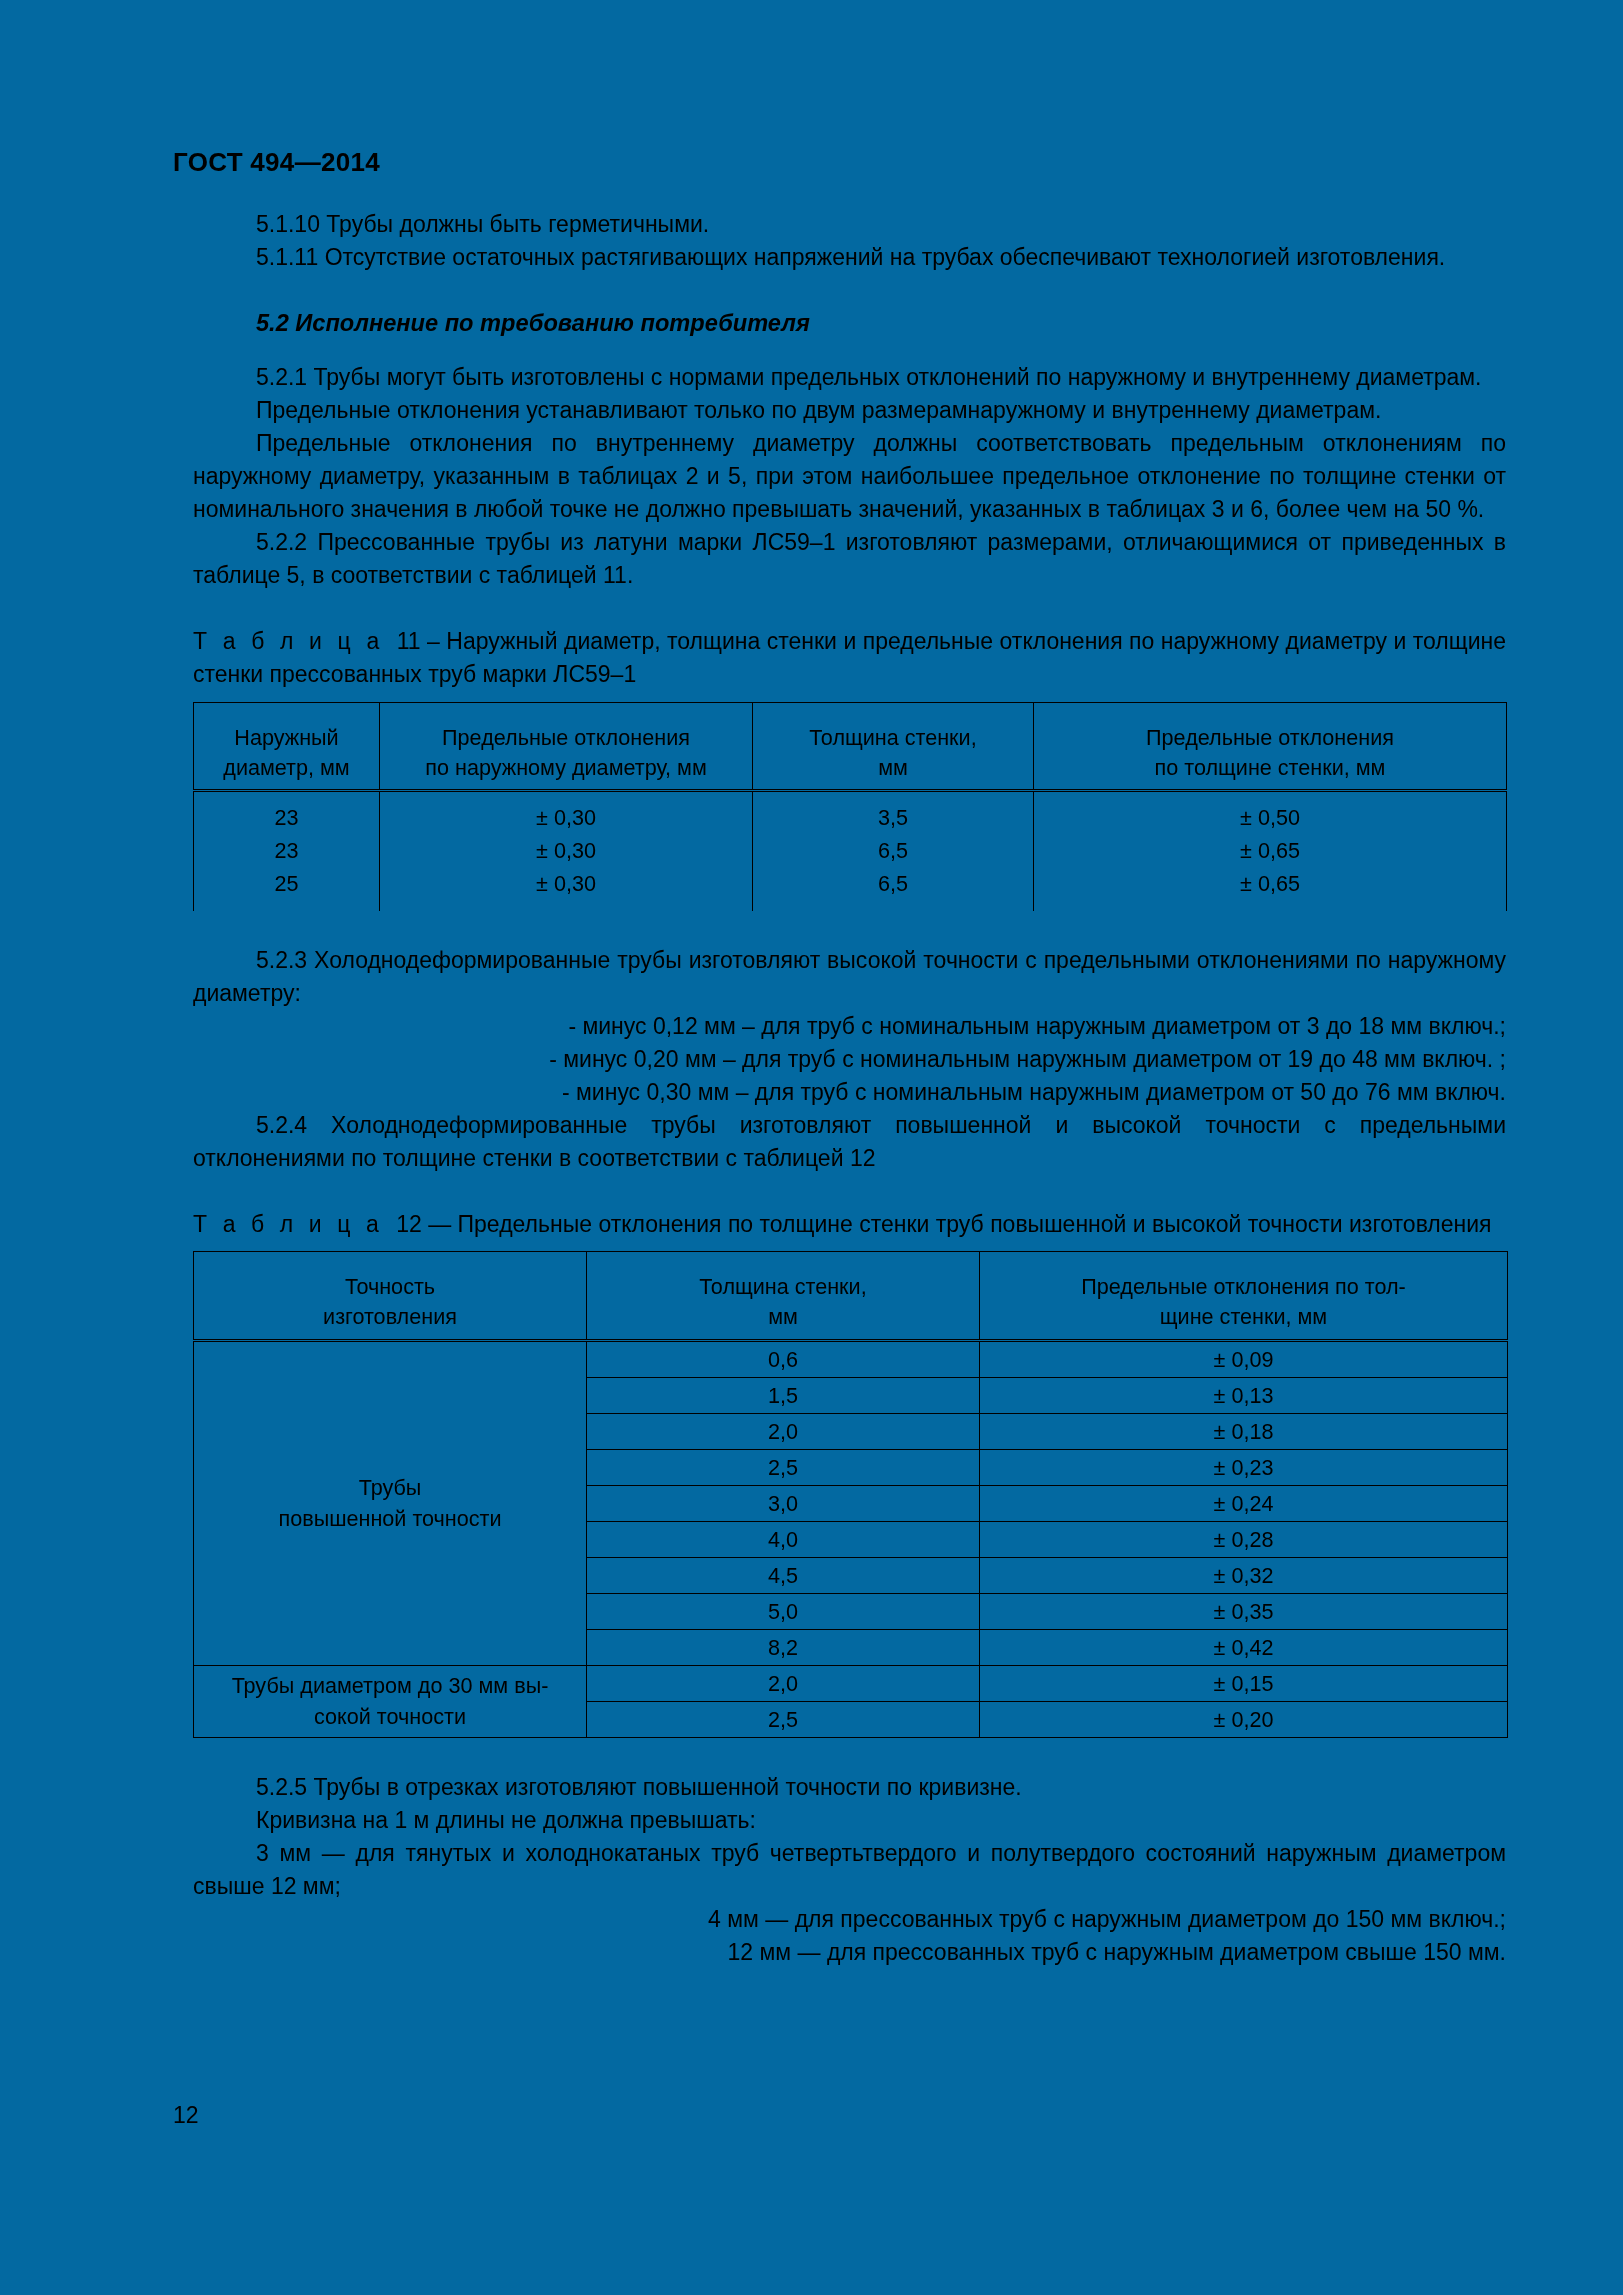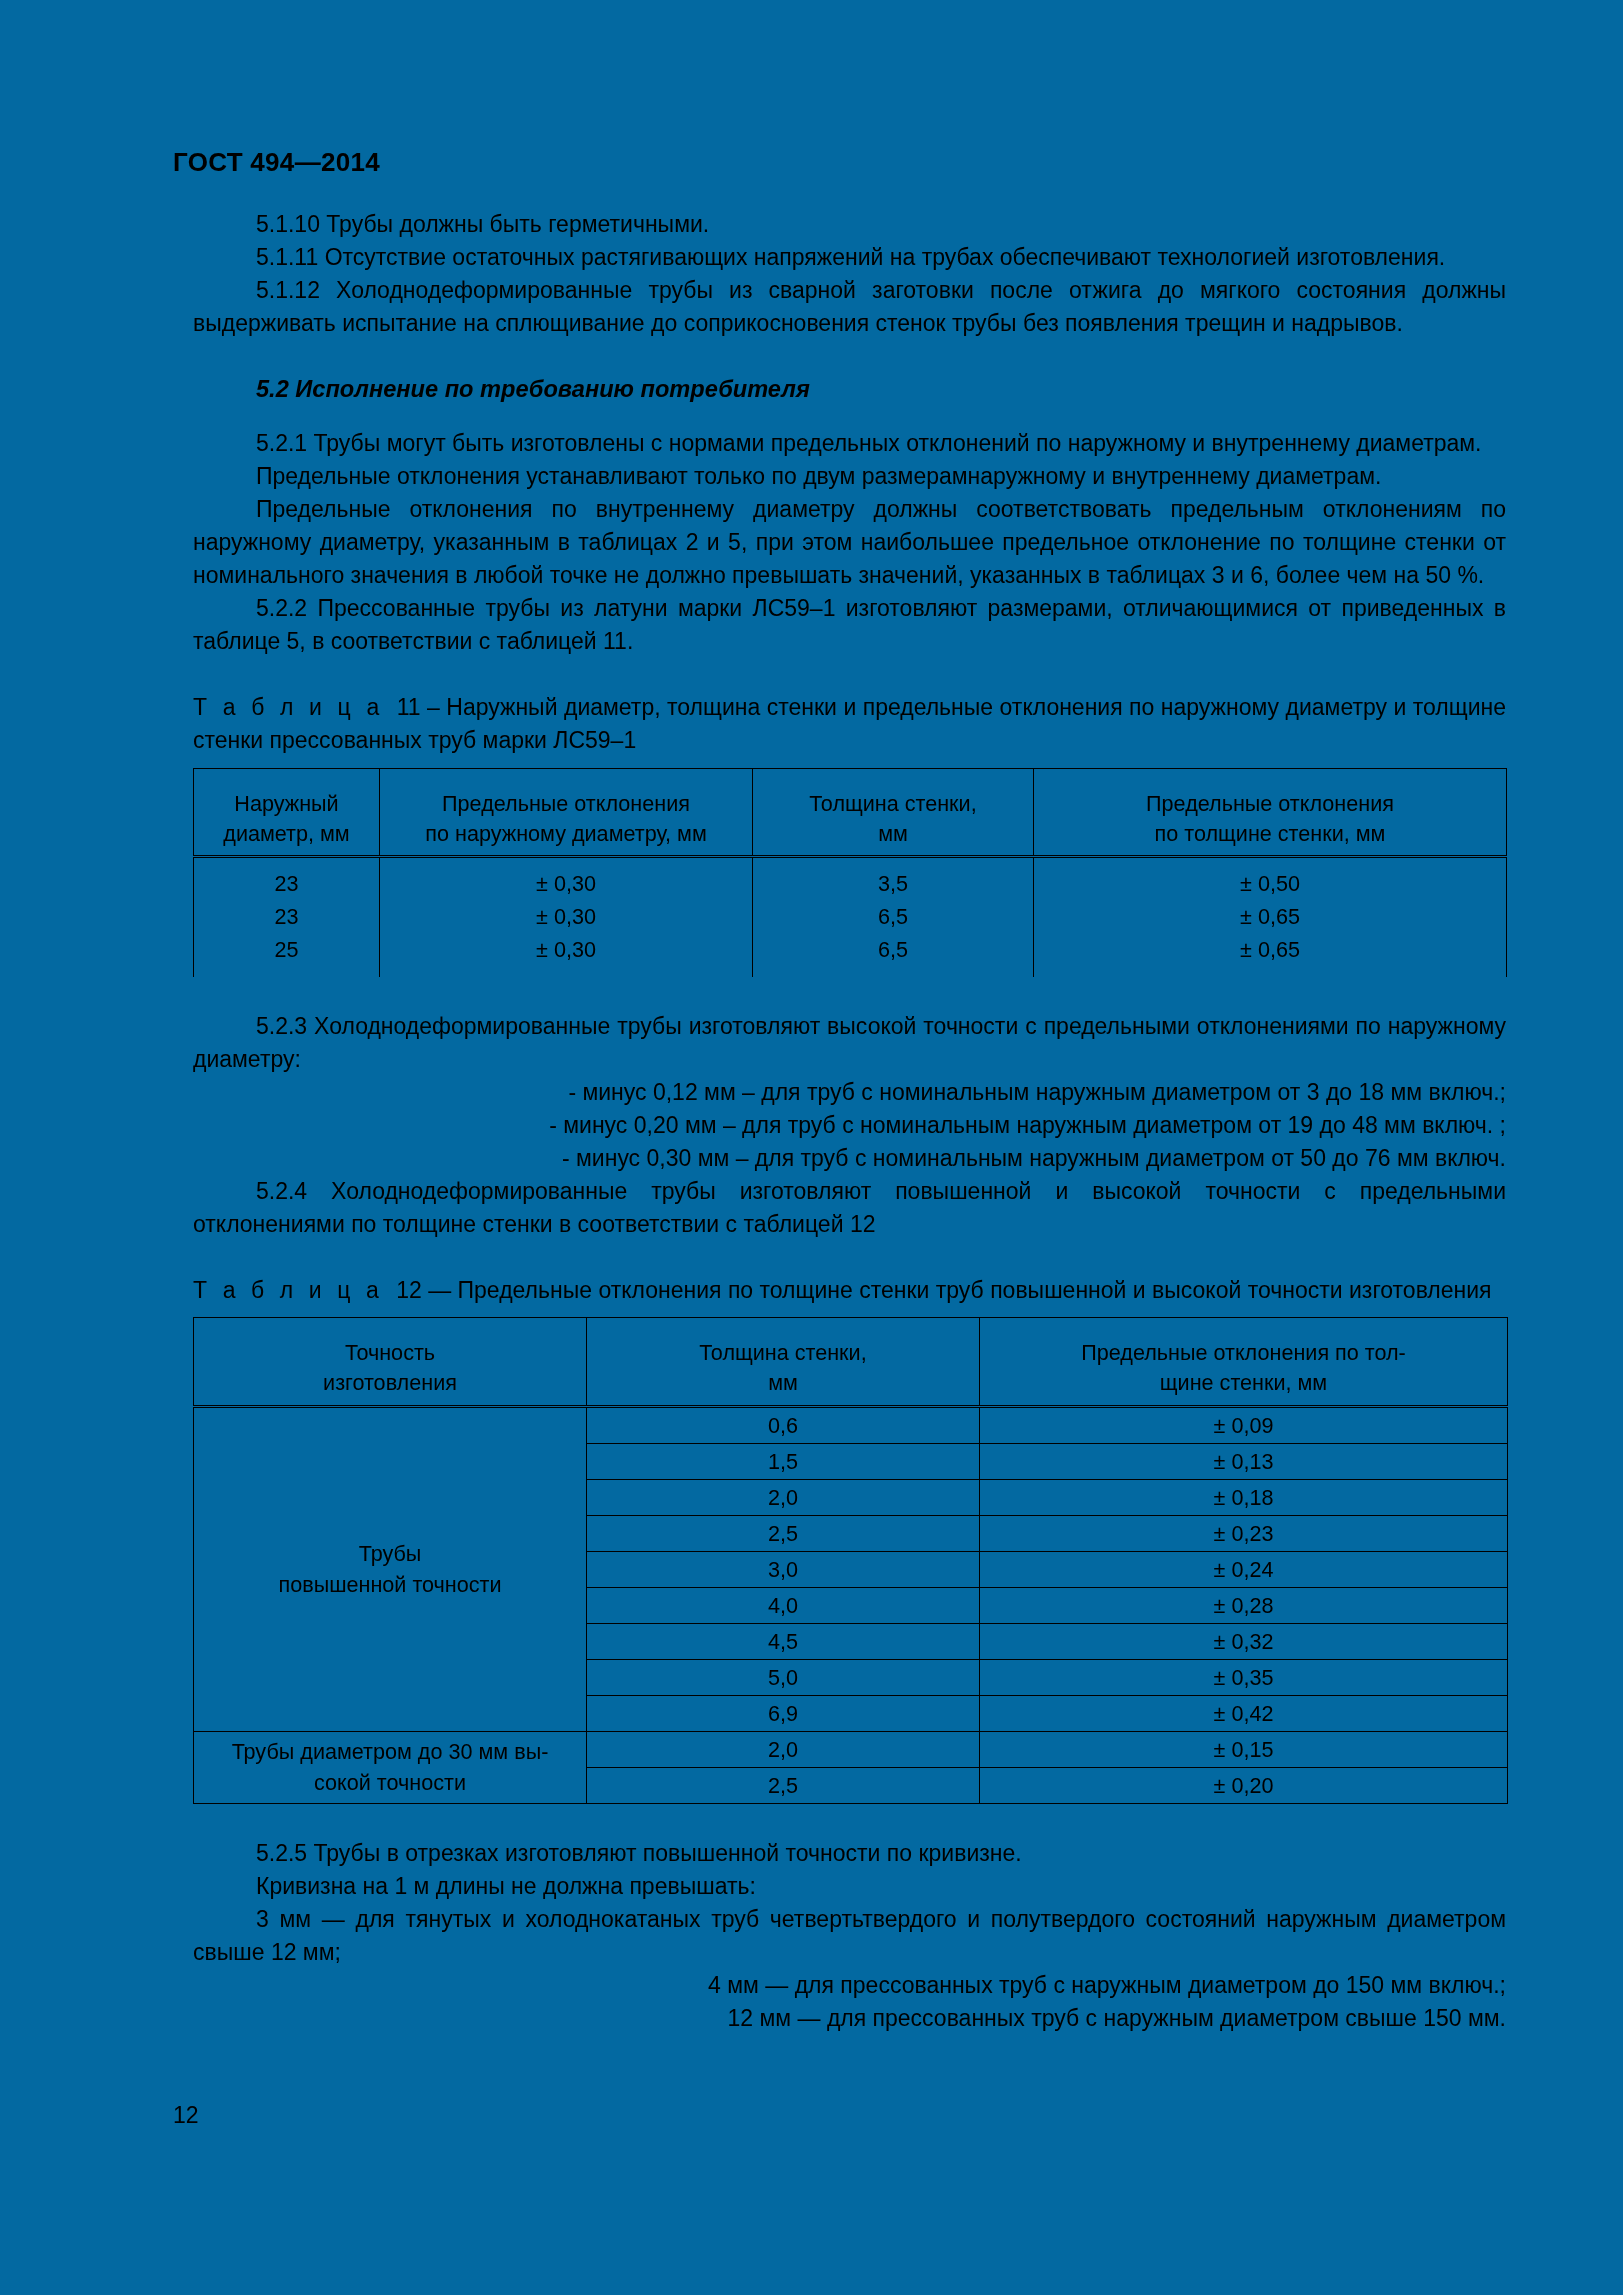--- a/index.html
+++ b/index.html
@@ -128,21 +128,20 @@
 <body>
 
 <div class="page">
 
   <div class="doc-header">ГОСТ 494—2014</div>
 
   <div class="body-block">
 
     <p class="para">5.1.10 Трубы должны быть герметичными.</p>
     <p class="para">5.1.11 Отсутствие остаточных растягивающих напряжений на трубах обеспечивают технологией изготовления.</p>
-    <p class="para">5.1.12 Холоднодеформированные трубы из сварной заготовки после отжига до мягкого состояния должны выдерживать испытание на сплющивание до соприкосновения стенок трубы без появления трещин и надрывов.</p>
 
     <div class="gap-big"></div>
 
     <p class="sect-head">5.2 Исполнение по требованию потребителя</p>
 
     <div class="gap-med"></div>
 
     <p class="para">5.2.1 Трубы могут быть изготовлены с нормами предельных отклонений по наружному и внутреннему диаметрам.</p>
     <p class="para">Предельные отклонения устанавливают только по двум размерамнаружному и внутреннему диаметрам.</p>
     <p class="para">Предельные отклонения по внутреннему диаметру должны соответствовать предельным отклонениям по наружному диаметру, указанным в таблицах 2 и 5, при этом наибольшее предельное отклонение по толщине стенки от номинального значения в любой точке не должно превышать значений, указанных в таблицах 3 и 6, более чем на 50 %.</p>
@@ -270,21 +269,21 @@
         </tr>
         <tr>
           <td>4,5</td>
           <td>± 0,32</td>
         </tr>
         <tr>
           <td>5,0</td>
           <td>± 0,35</td>
         </tr>
         <tr>
-          <td>6,9</td>
+          <td>8,2</td>
           <td>± 0,42</td>
         </tr>
         <tr>
           <td class="acc-cell" rowspan="2">
             <span>Трубы диаметром до 30 мм вы-</span><br>
             <span>сокой точности</span>
           </td>
           <td>2,0</td>
           <td>± 0,15</td>
         </tr>

